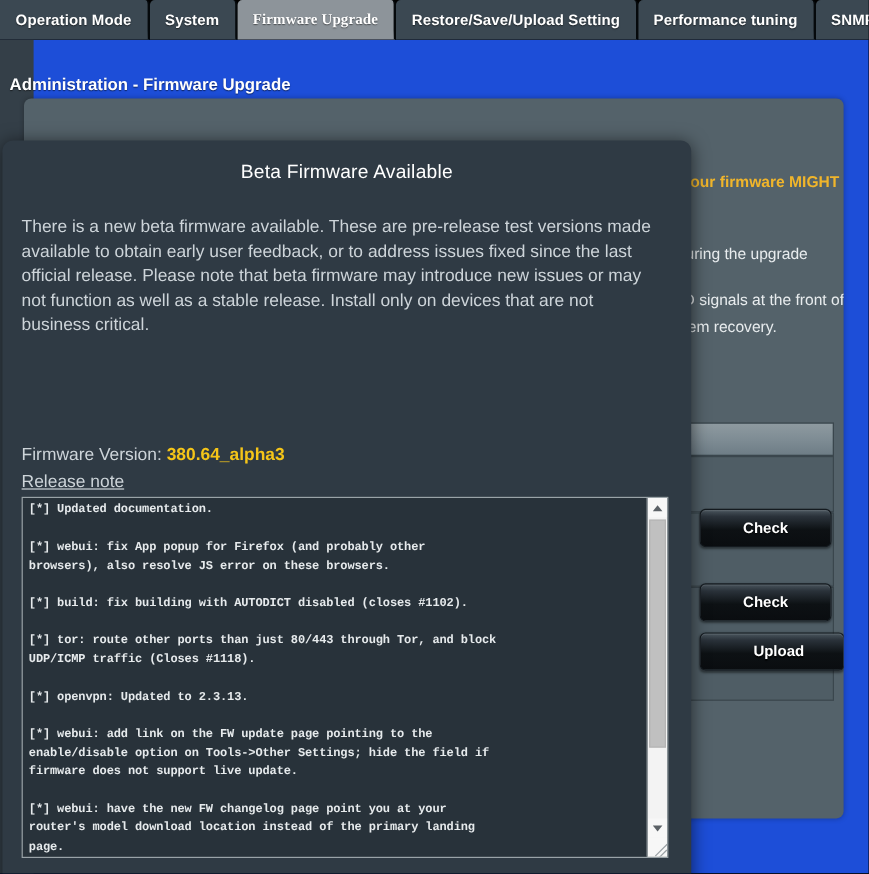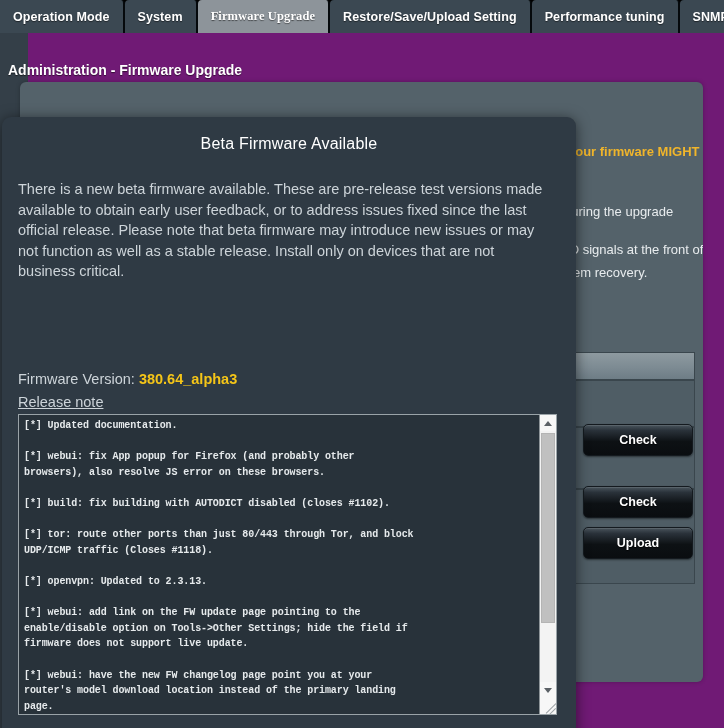--- a/index.html
+++ b/index.html
@@ -58,21 +58,21 @@
     color: #ffffff;
     border-right: 2px solid #05090c;
     font-family: Liberation Serif, serif;
   }
 
   
   #content {
     position: absolute;
     left: 0; top: 33px;
     width: 724px; height: 695px;
-    background: #701a75;
+    background: #1d4ed8;
   }
   #content::before {
     content: "";
     position: absolute;
     left: 0; top: 0;
     width: 28px; height: 695px;
     background: #343f48;
   }
 
   #page-title {
@@ -286,21 +286,21 @@
       <div class="bg-warn" style="left:541px; top:160px;">ED signals at the front of</div>
       <div class="bg-warn" style="left:543px; top:183px;">stem recovery.</div>
 
       <div class="bg-row header" style="top:270px; height:28px;"></div>
       <div class="bg-row" style="top:298px; height:47px;"></div>
       <div class="bg-row" style="top:345px; height:62px;"></div>
       <div class="bg-row" style="top:407px; height:95px;"></div>
 
       <div class="fw-btn" style="left:563px; top:342px;">Check</div>
       <div class="fw-btn" style="left:563px; top:404px;">Check</div>
-      <div class="fw-btn" style="left:563px; top:445px;">Upload</div>
+      <div class="fw-btn" style="left:563px; top:445px;padding-left:11px;">Upload</div>
     </div>
 
     <div id="modal">
 
       <div id="modal-title">Beta Firmware Available</div>
 
       <div id="modal-desc">There is a new beta firmware available. These are pre-release test versions made available to obtain early user feedback, or to address issues fixed since the last official release. Please note that beta firmware may introduce new issues or may not function as well as a stable release. Install only on devices that are not business critical.</div>
 
       <div id="fw-version-line">
         <span>Firmware Version:</span>

